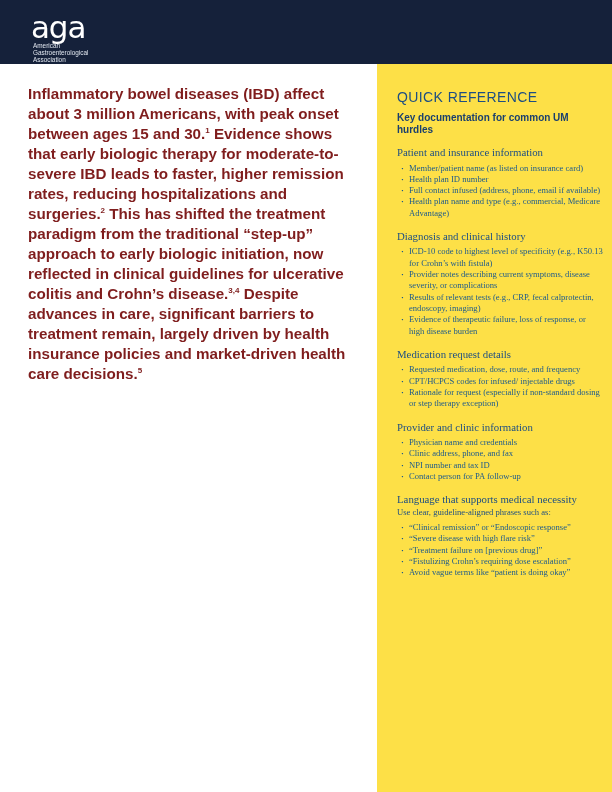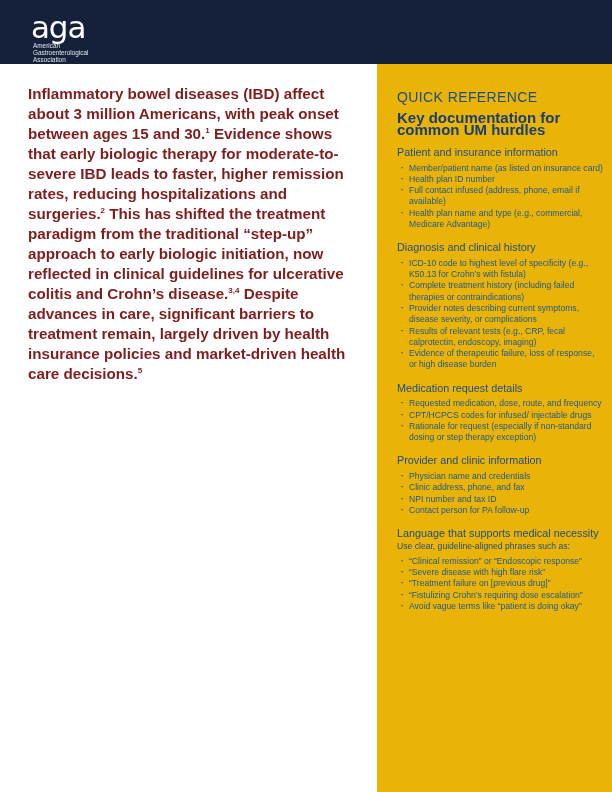--- a/index.html
+++ b/index.html
@@ -30,32 +30,32 @@
 
   .intro {
     position: absolute; left: 28px; top: 84px; width: 330px;
     color: #7f1d1d; font-size: 15.2px; font-weight: 700; line-height: 20px;
     letter-spacing: 0px;
   }
   .intro sup { font-size: 8px; line-height: 0; vertical-align: 6px; }
 
   .sidebar {
     position: absolute; left: 377px; top: 64px; width: 235px; height: 728px;
-    background: #eab308;
+    background: #fde047;
   }
   .qr-title {
     position: absolute; left: 20px; top: 25px;
     color: #1d4e83; font-size: 14px; letter-spacing: 0.4px; font-weight: 400;
   }
   .qr-sub {
     position: absolute; left: 20px; top: 48px; width: 200px;
-    color: #1a3f6e; font-size: 15px; font-weight: 700; line-height: 12px;
+    color: #1a3f6e; font-size: 10px; font-weight: 700; line-height: 12px;
   }
   .sections { position: absolute; left: 20px; top: 82px; width: 210px; }
-  .section { margin-bottom: 11px; }
+  .section { margin-bottom: 11px; font-family: Liberation Serif, serif; }
   .sec-head { color: #1d4e83; font-size: 10.8px; line-height: 12.5px; margin-bottom: 1px; }
   .sec-intro { color: #1d4e83; font-size: 8.6px; line-height: 11.2px; }
   ul.items { list-style: none; padding: 0; margin: 4px; }
   ul.items li {
     color: #1d5a8c; font-size: 8.6px; line-height: 11.3px; position: relative;
     padding-left: 8px;
   }
   ul.items li::before {
     content: "·"; position: absolute; left: 0; top: 0; font-weight: 700;
   }
@@ -92,21 +92,20 @@
           <li>Member/patient name (as listed on insurance card)</li>
           <li>Health plan ID number</li>
           <li>Full contact infused (address, phone, email if available)</li>
           <li>Health plan name and type (e.g., commercial, Medicare Advantage)</li>
         </ul>
       </div>
       <div class="section">
         <div class="sec-head">Diagnosis and clinical history</div>
         <ul class="items">
           <li>ICD-10 code to highest level of specificity (e.g., K50.13 for Crohn’s with fistula)</li>
-          <li>Complete treatment history (including failed therapies or contraindications)</li>
           <li>Provider notes describing current symptoms, disease severity, or complications</li>
           <li>Results of relevant tests (e.g., CRP, fecal calprotectin, endoscopy, imaging)</li>
           <li>Evidence of therapeutic failure, loss of response, or high disease burden</li>
         </ul>
       </div>
       <div class="section">
         <div class="sec-head">Medication request details</div>
         <ul class="items">
           <li>Requested medication, dose, route, and frequency</li>
           <li>CPT/HCPCS codes for infused/ injectable drugs</li>

